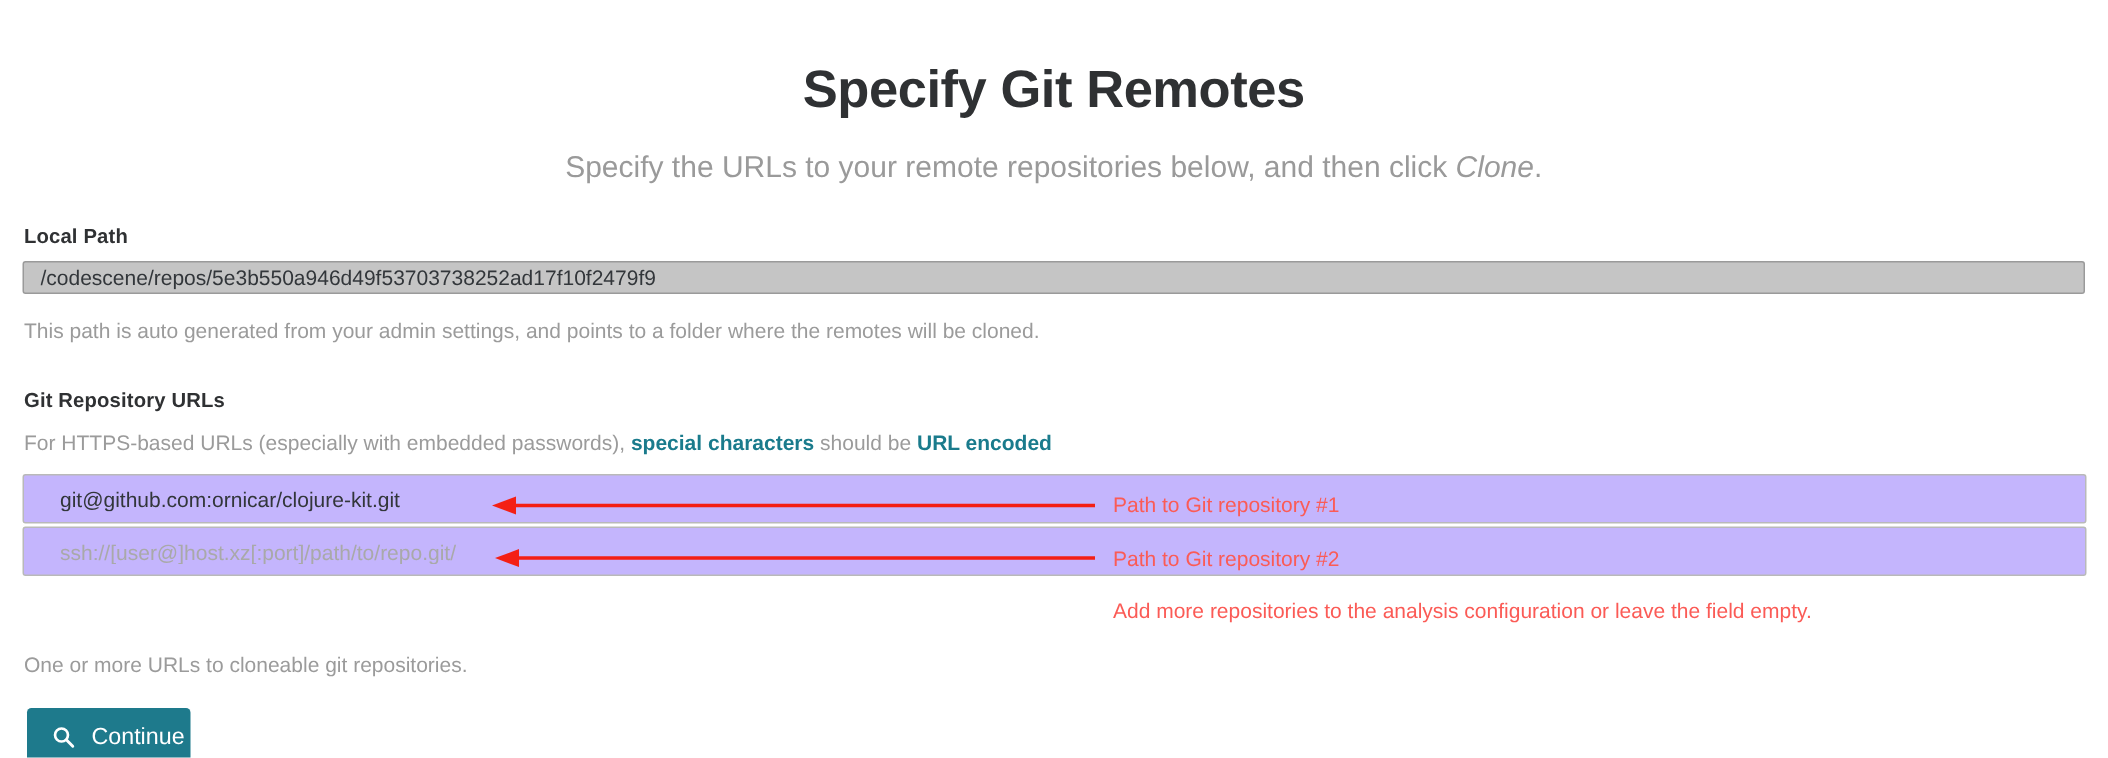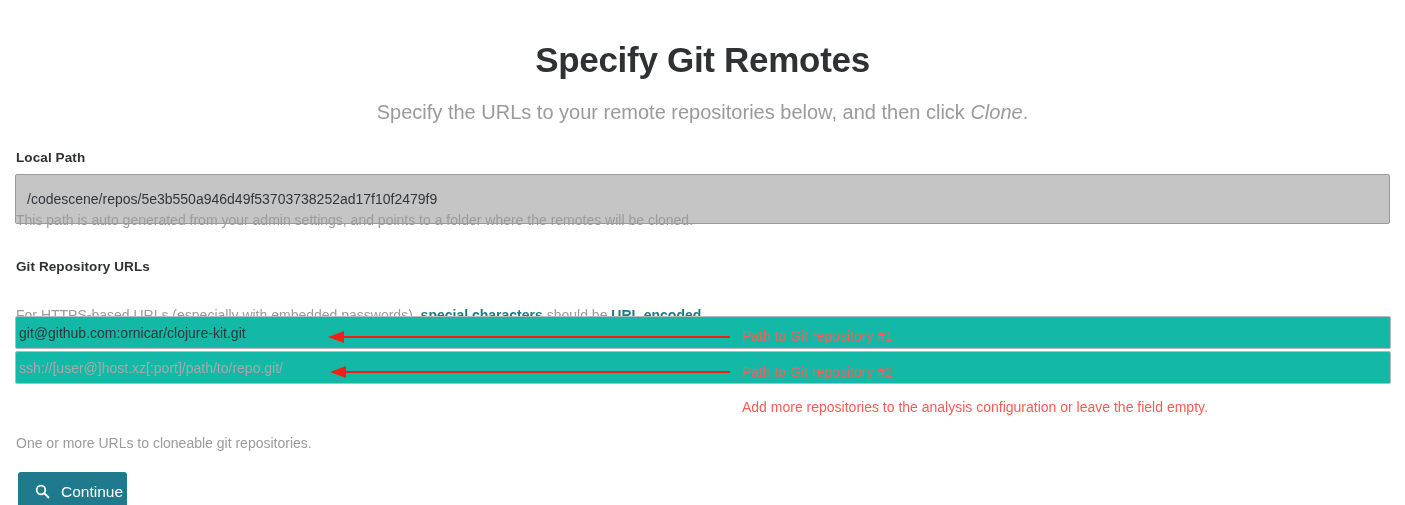--- a/index.html
+++ b/index.html
@@ -61,21 +61,21 @@
     letter-spacing: 0.1px;
   }
   #local-path-label { top: 126px; }
   #git-urls-label   { top: 235px; }
 
   .local-path-input {
     position: absolute;
     left: 15px;
     top: 150px;
     width: 1375px;
-    height: 50px;
+    height: 22px;
     box-sizing: border-box;
     background: #c5c5c5;
     border: 1px solid #9a9a9a;
     border-radius: 2px;
     font-family: "Liberation Sans", sans-serif;
     font-size: 14px;
     color: #32363a;
     padding: 0 11px;
     outline: none;
   }
@@ -86,21 +86,21 @@
     font-size: 14px;
     color: #9b9b9b;
     line-height: 20px;
   }
   #local-path-help { top: 186px; }
   #git-urls-help   { top: 409px; }
 
   .https-note {
     position: absolute;
     left: 16px;
-    top: 281px;
+    top: 261px;
     font-size: 14px;
     color: #9b9b9b;
     line-height: 20px;
     white-space: nowrap;
   }
   .https-note a {
     color: #1a7b8c;
     font-weight: bold;
     text-decoration: none;
   }
@@ -110,28 +110,28 @@
     position: absolute;
     left: 15px;
     top: 292px;
     width: 1376px;
   }
   .repo-input {
     display: block;
     box-sizing: border-box;
     width: 100%;
     height: 33px;
-    background: #14b8a6;
+    background: #c4b5fd;
     border: 1px solid #b9b9b9;
     border-radius: 2px;
     margin-bottom: 2px;
     font-family: "Liberation Sans", sans-serif;
     font-size: 14px;
     color: #32363a;
-    padding: 0 3px;
+    padding: 0 24px;
     outline: none;
   }
   .repo-input:last-child { margin-bottom: 0; }
   .repo-input::placeholder { color: #a9a9a9; }
 
   
   .continue-button {
     position: absolute;
     left: 18px;
     top: 448px;

